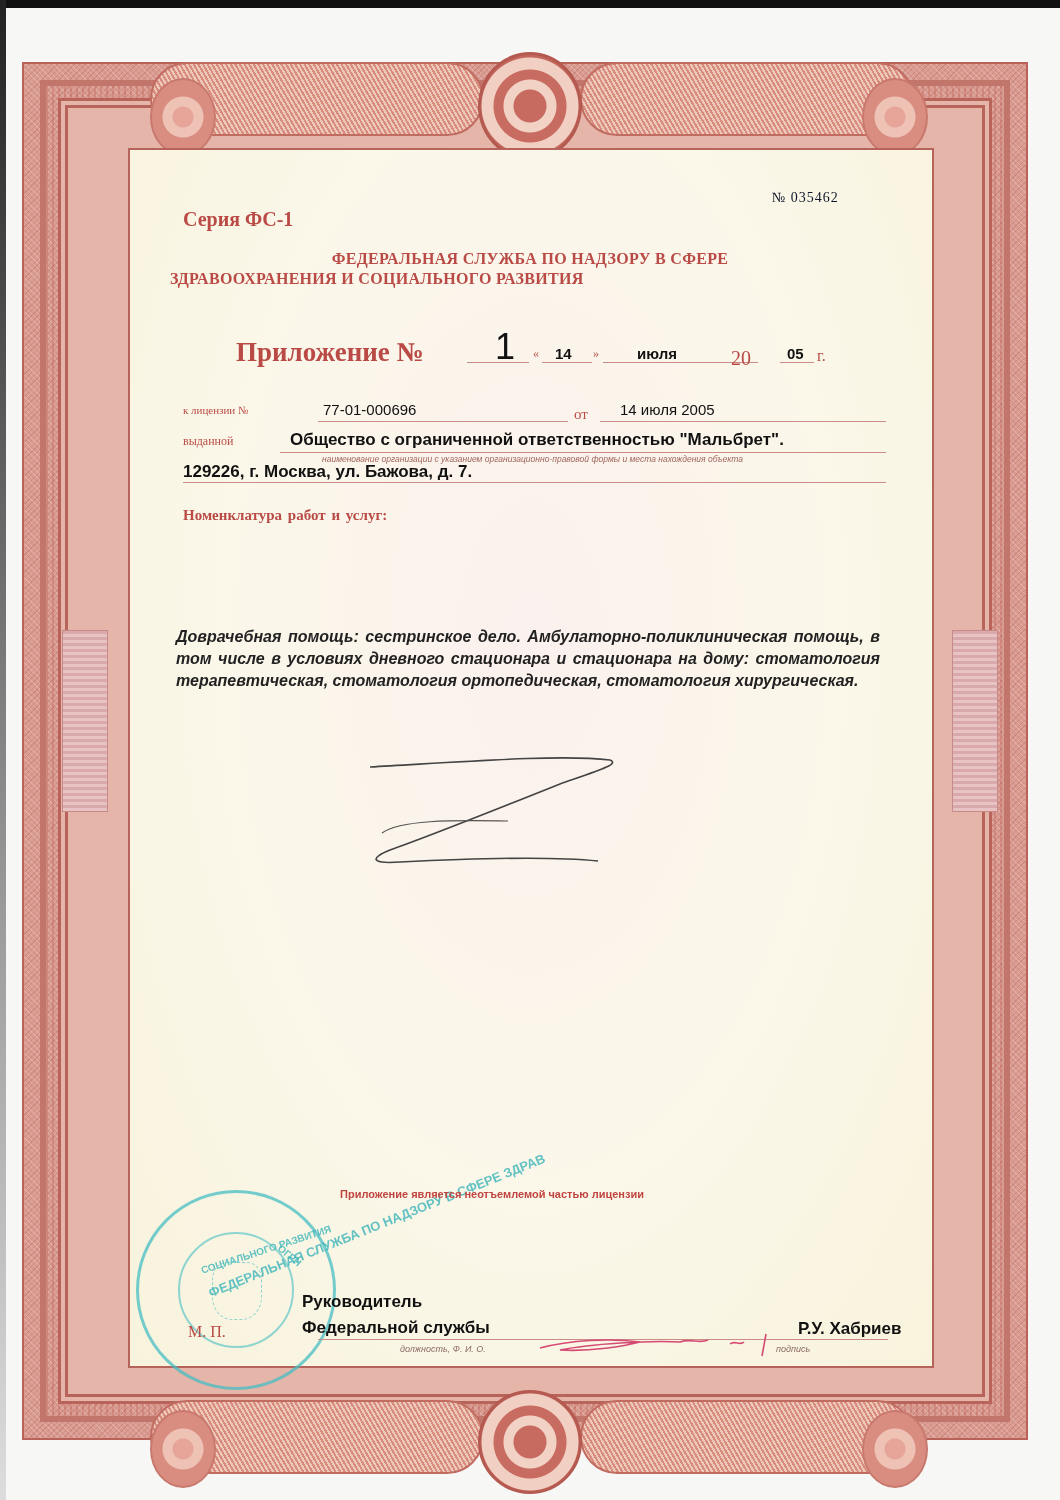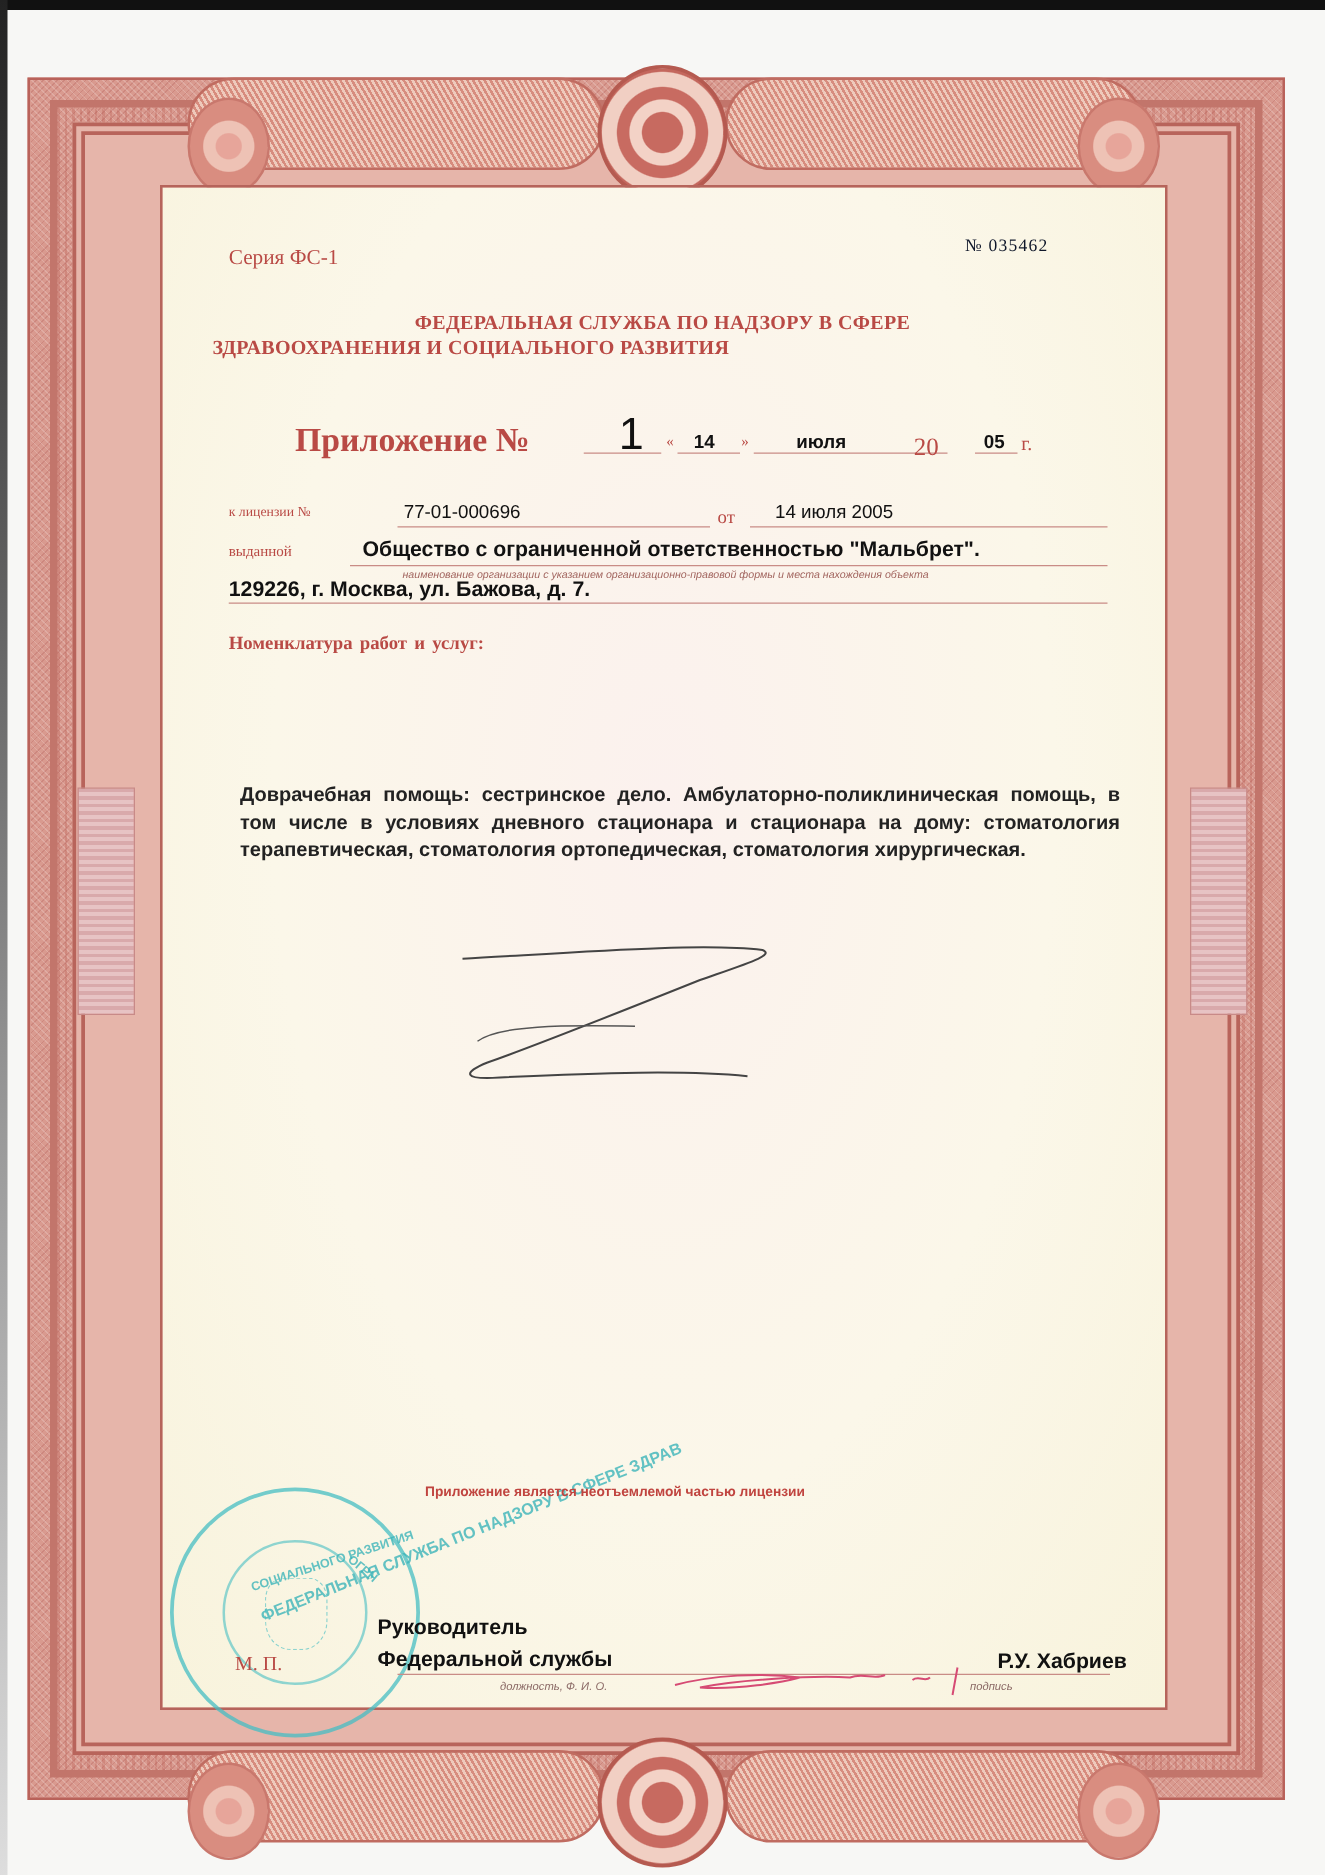--- a/index.html
+++ b/index.html
@@ -18,21 +18,21 @@
     radial-gradient(ellipse at 50% 40%,#fbf1ee 0%,#fbf7e9 55%,#f8f3dc 100%);border:2px solid #b6645b;box-sizing:border-box;}
   .ribbon{position:absolute;height:70px;border-radius:40px;background:
     repeating-linear-gradient(60deg,#eec9bb 0 2px,#d78c7e 2px 4px);border:2px solid #c06c61;}
   .rosette{position:absolute;width:104px;height:104px;border-radius:50%;border:3px solid #b55a50;box-sizing:border-box;
     background:radial-gradient(circle,#c76a60 0 16px,#f3d2c6 17px 26px,#c86b61 27px 36px,#f1cfc3 37px 48px,#c4675d 49px);}
   .small-rosette{position:absolute;width:62px;height:74px;border-radius:50%;background:radial-gradient(circle,#e7a59a 0 10px,#eec2b5 11px 20px,#d98d80 21px);border:2px solid #c9786d;}
   .txt-red{color:#b94a45;font-family:"Liberation Serif",serif;}
   .abs{position:absolute;}
   .line{position:absolute;border-bottom:1px solid #c98c86;}
   .fill{color:#111;font-family:"Liberation Sans",sans-serif;font-weight:bold;}
-  .body-text{position:absolute;left:192px;top:626px;width:704px;font-size:16px;line-height:22px;font-weight:bold;color:#222;text-align:justify;text-align-last:left;}
+  .body-text{position:absolute;left:176px;top:626px;width:704px;font-size:16px;line-height:22px;font-weight:bold;color:#222;text-align:justify;text-align-last:left;font-style:italic;}
   .stamp{position:absolute;left:136px;top:1190px;width:200px;height:200px;border-radius:50%;border:3px solid rgba(70,190,195,.75);box-sizing:border-box;}
   .stamp-inner{position:absolute;left:178px;top:1232px;width:116px;height:116px;border-radius:50%;border:2px solid rgba(70,190,195,.6);box-sizing:border-box;}
   .stamp-text{position:absolute;color:rgba(60,180,185,.8);font-size:13px;font-weight:bold;font-family:"Liberation Sans",sans-serif;}
 </style>
 </head>
 <body>
 
 <div class="scan-top"></div>
 <div class="scan-left"></div>
 
@@ -50,21 +50,21 @@
 <div class="ribbon" style="left:580px;top:1400px;width:330px;"></div>
 <div class="small-rosette" style="left:150px;top:1410px;"></div>
 <div class="small-rosette" style="left:862px;top:1410px;"></div>
 <div class="rosette" style="left:478px;top:1390px;height:104px;"></div>
 
 <div class="side-panel" style="left:62px;top:630px;"></div>
 <div class="side-panel" style="left:952px;top:630px;"></div>
 
 <div class="paper"></div>
 
-<div class="abs txt-red" style="left:183px;top:196px;font-size:17px;font-weight:normal;">Серия ФС-1</div>
+<div class="abs txt-red" style="left:183px;top:208px;font-size:20px;font-weight:bold;">Серия ФС-1</div>
 <div class="abs txt-red" style="left:772px;top:190px;font-size:14px;letter-spacing:1px;color:#0f172a;">№ 035462</div>
 
 <div class="abs txt-red" style="left:170px;top:250px;width:720px;text-align:center;font-size:16px;font-weight:bold;letter-spacing:.3px;">ФЕДЕРАЛЬНАЯ СЛУЖБА ПО НАДЗОРУ В СФЕРЕ</div>
 <div class="abs txt-red" style="left:170px;top:270px;width:720px;text-align:left;font-size:16px;font-weight:bold;letter-spacing:.3px;">ЗДРАВООХРАНЕНИЯ И СОЦИАЛЬНОГО РАЗВИТИЯ</div>
 
 <div class="abs txt-red" style="left:236px;top:337px;font-size:27px;font-weight:bold;">Приложение №</div>
 <div class="line" style="left:467px;top:362px;width:62px;"></div>
 <div class="abs" style="left:495px;top:326px;font-size:36px;color:#111;font-family:'Liberation Sans',sans-serif;">1</div>
 <div class="abs txt-red" style="left:533px;top:346px;font-size:12px;">«</div>
 <div class="line" style="left:542px;top:362px;width:50px;"></div>

